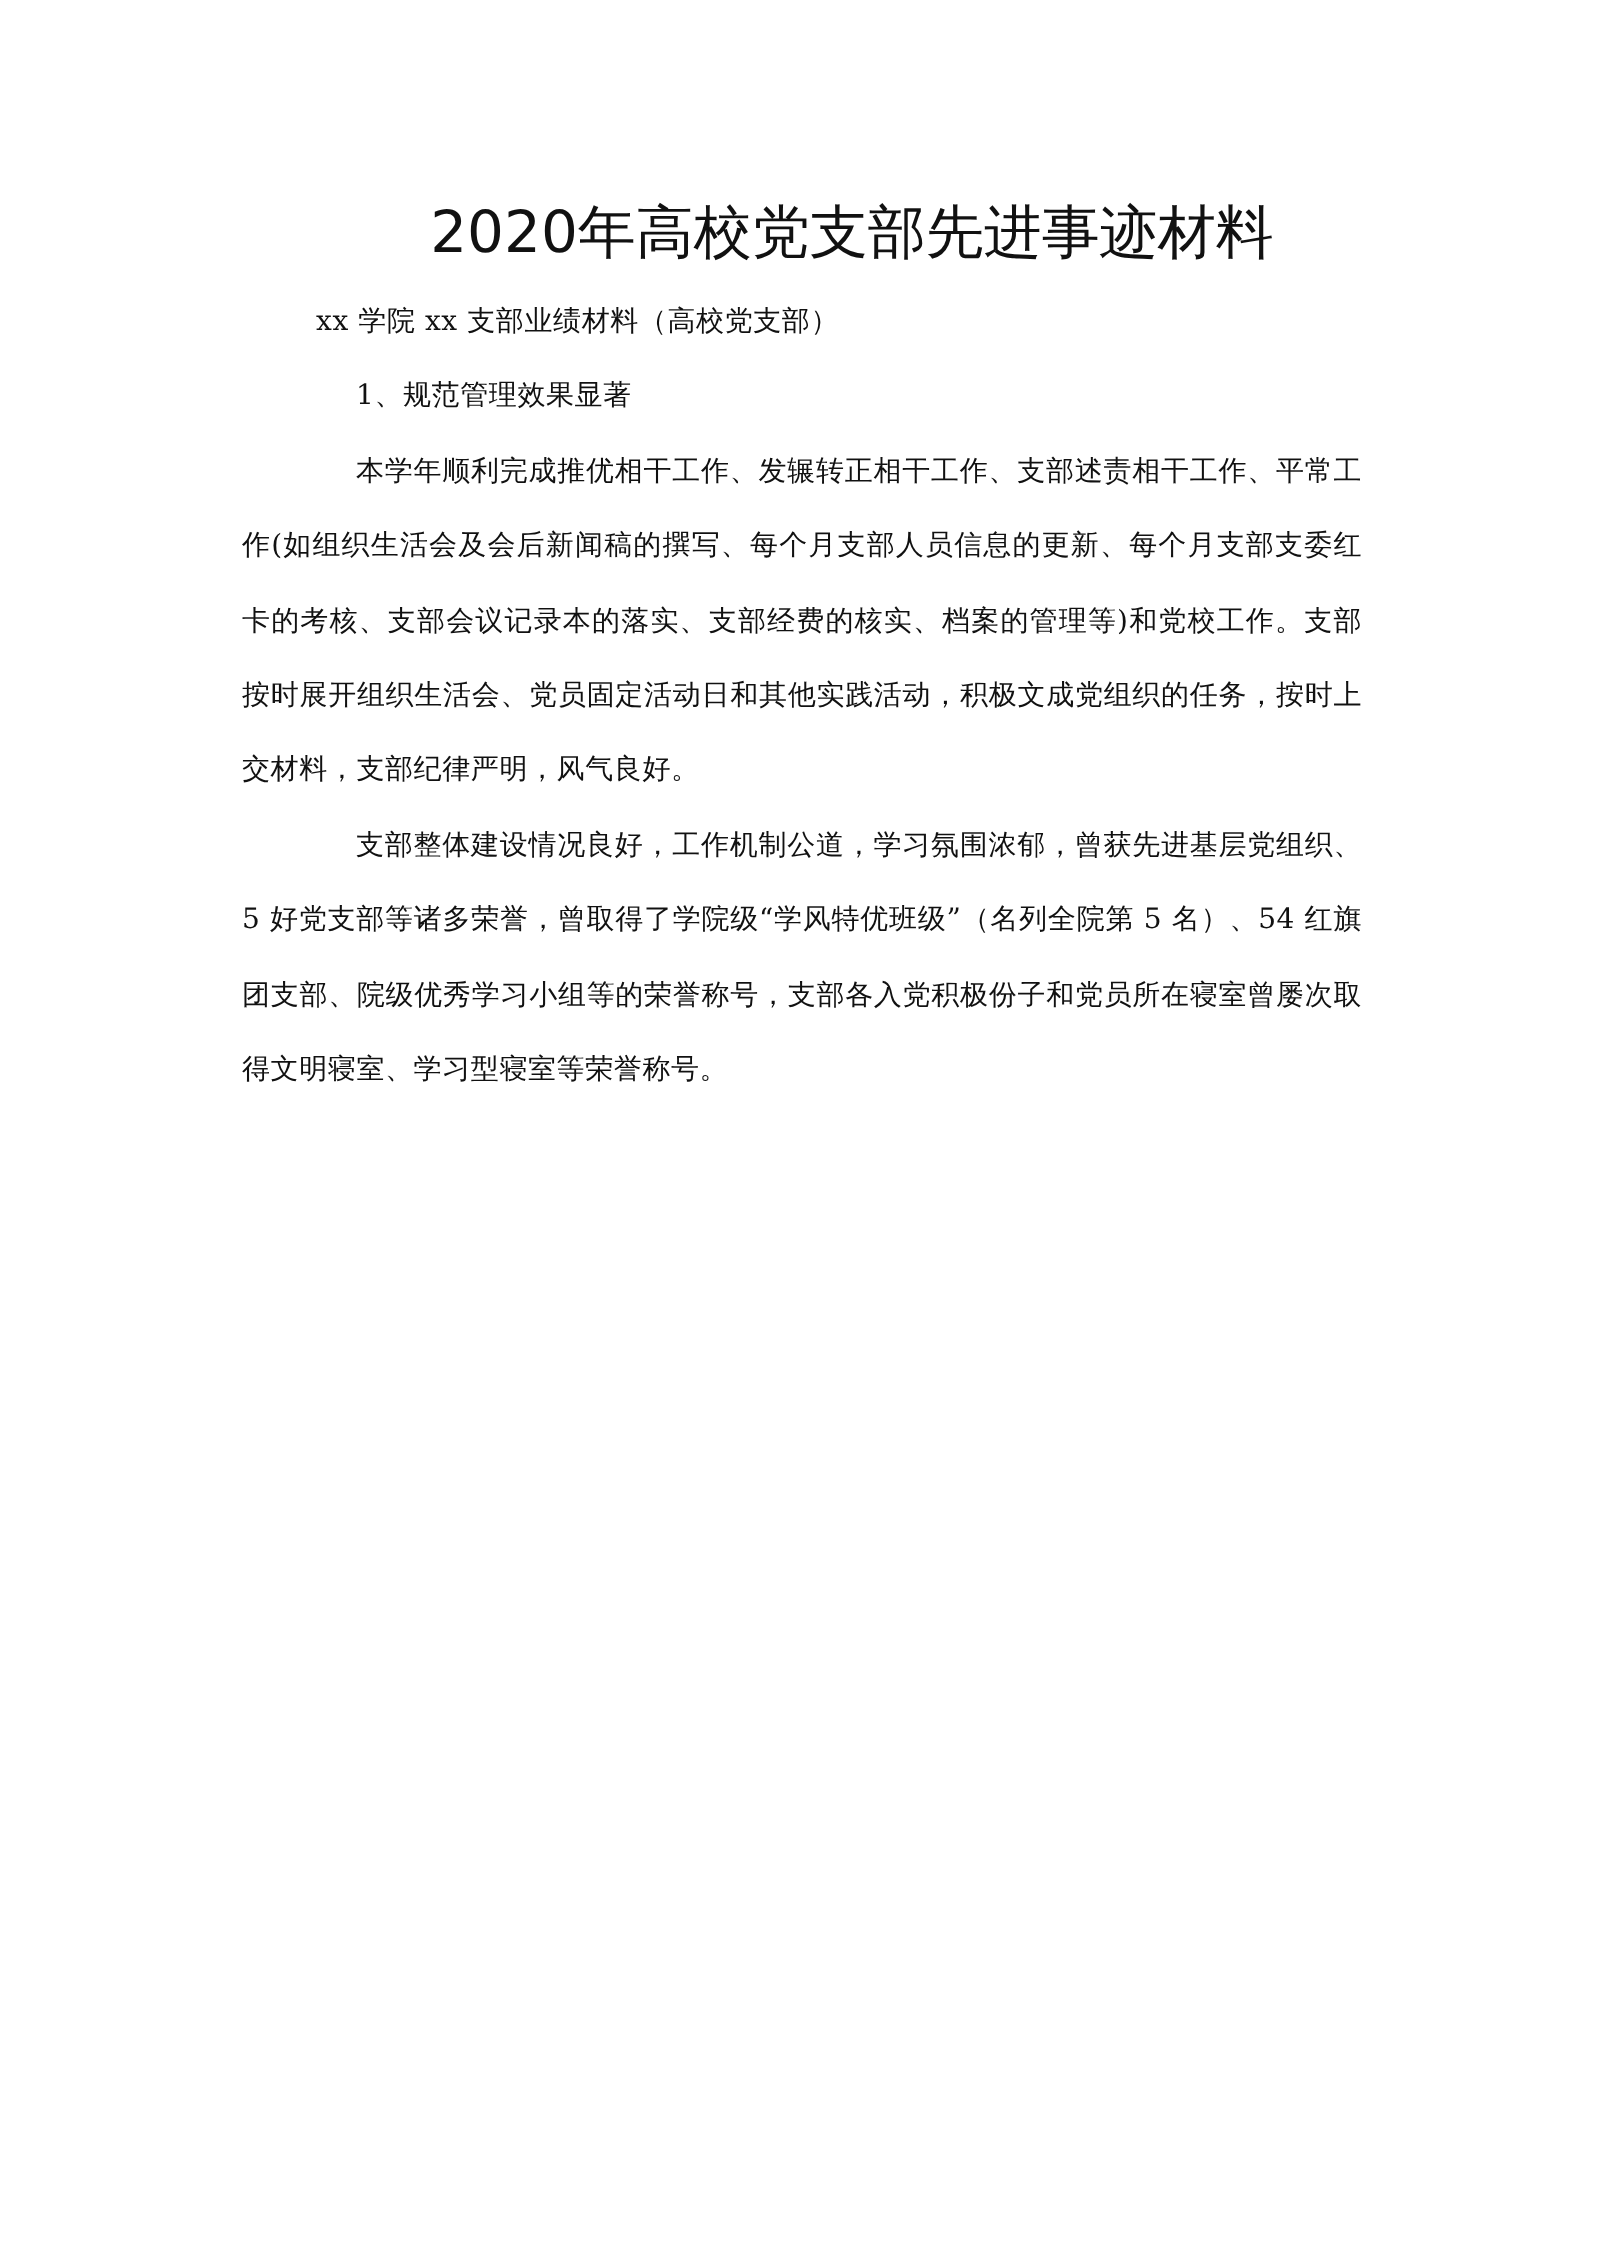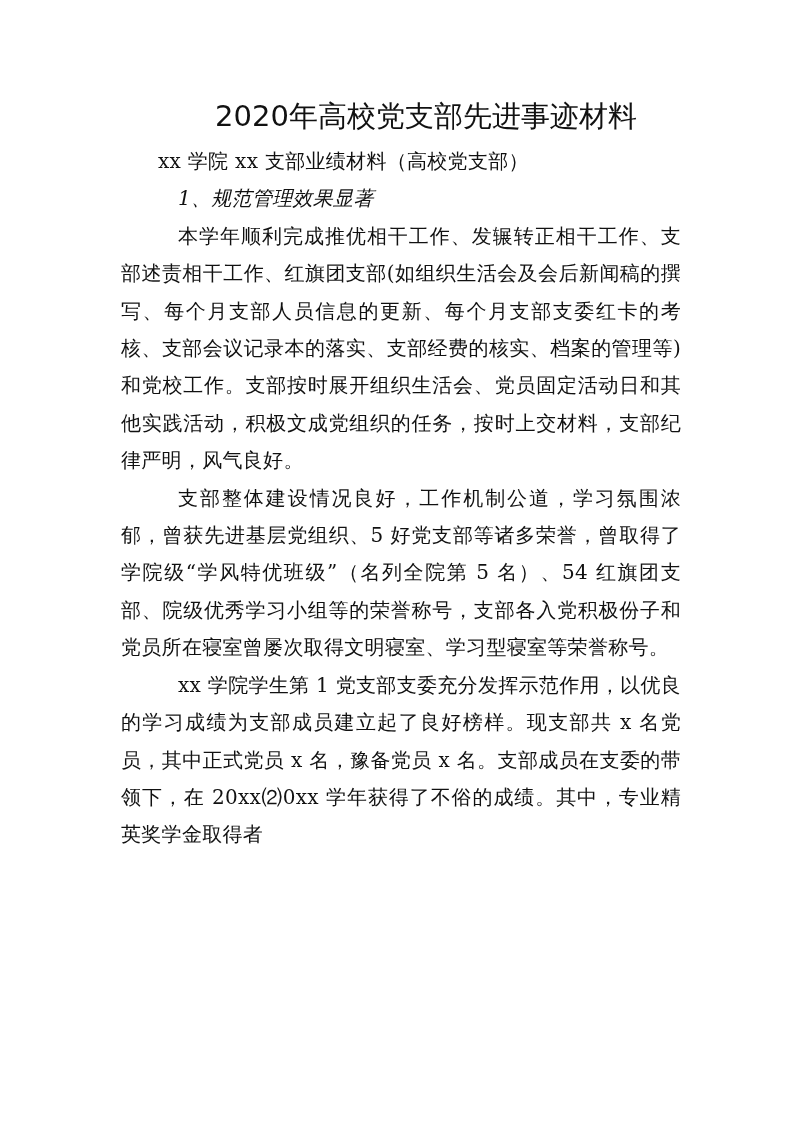--- a/index.html
+++ b/index.html
@@ -34,46 +34,44 @@
     font-weight: normal;
     letter-spacing: 0px;
     margin: 0;
     color: #111;
   }
   .body {
     position: absolute;
     top: 143px;
     left: 121px;
     width: 560px;
-    font-size: 20px;
+    font-size: 14px;
     line-height: 37.4px;
     letter-spacing: 0.3px;
   }
   .body p {
     margin: 0;
     padding: 0;
     text-align: justify;
   }
   .subtitle {
     padding-left: 37px !important;
   }
   .item-heading {
     padding-left: 57px !important;
-    font-style: italic;
   }
   .para {
     text-indent: 57px;
   }
 </style>
 </head>
 <body>
 
 <div class="page">
   <h1 class="title">2020年高校党支部先进事迹材料</h1>
 
   <div class="body">
     <p class="subtitle">xx 学院 xx 支部业绩材料（高校党支部）</p>
     <p class="item-heading">1、规范管理效果显著</p>
-    <p class="para">本学年顺利完成推优相干工作、发辗转正相干工作、支部述责相干工作、红旗团支部(如组织生活会及会后新闻稿的撰写、每个月支部人员信息的更新、每个月支部支委红卡的考核、支部会议记录本的落实、支部经费的核实、档案的管理等)和党校工作。支部按时展开组织生活会、党员固定活动日和其他实践活动，积极文成党组织的任务，按时上交材料，支部纪律严明，风气良好。</p>
+    <p class="para">本学年顺利完成推优相干工作、发辗转正相干工作、支部述责相干工作、平常工作(如组织生活会及会后新闻稿的撰写、每个月支部人员信息的更新、每个月支部支委红卡的考核、支部会议记录本的落实、支部经费的核实、档案的管理等)和党校工作。支部按时展开组织生活会、党员固定活动日和其他实践活动，积极文成党组织的任务，按时上交材料，支部纪律严明，风气良好。</p>
     <p class="para">支部整体建设情况良好，工作机制公道，学习氛围浓郁，曾获先进基层党组织、5 好党支部等诸多荣誉，曾取得了学院级“学风特优班级”（名列全院第 5 名）、54 红旗团支部、院级优秀学习小组等的荣誉称号，支部各入党积极份子和党员所在寝室曾屡次取得文明寝室、学习型寝室等荣誉称号。</p>
-    <p class="para">xx 学院学生第 1 党支部支委充分发挥示范作用，以优良的学习成绩为支部成员建立起了良好榜样。现支部共 x 名党员，其中正式党员 x 名，豫备党员 x 名。支部成员在支委的带领下，在 20xx⑵0xx 学年获得了不俗的成绩。其中，专业精英奖学金取得者</p>
   </div>
 </div>
 
 </body></html>

